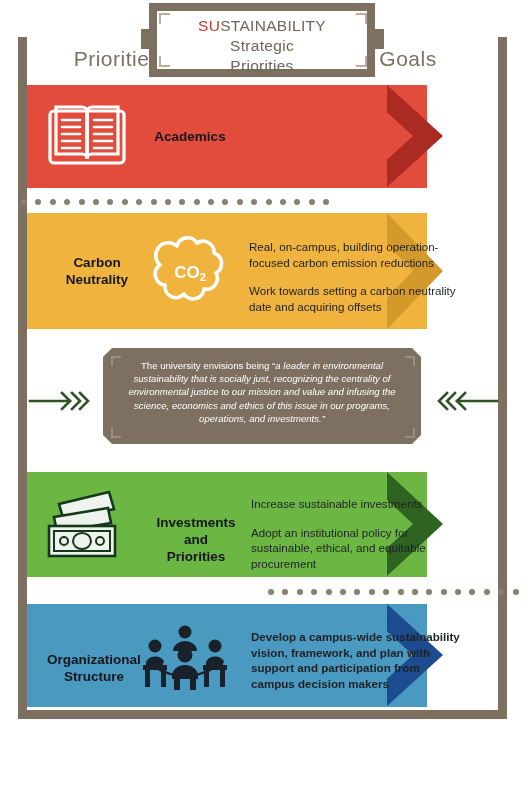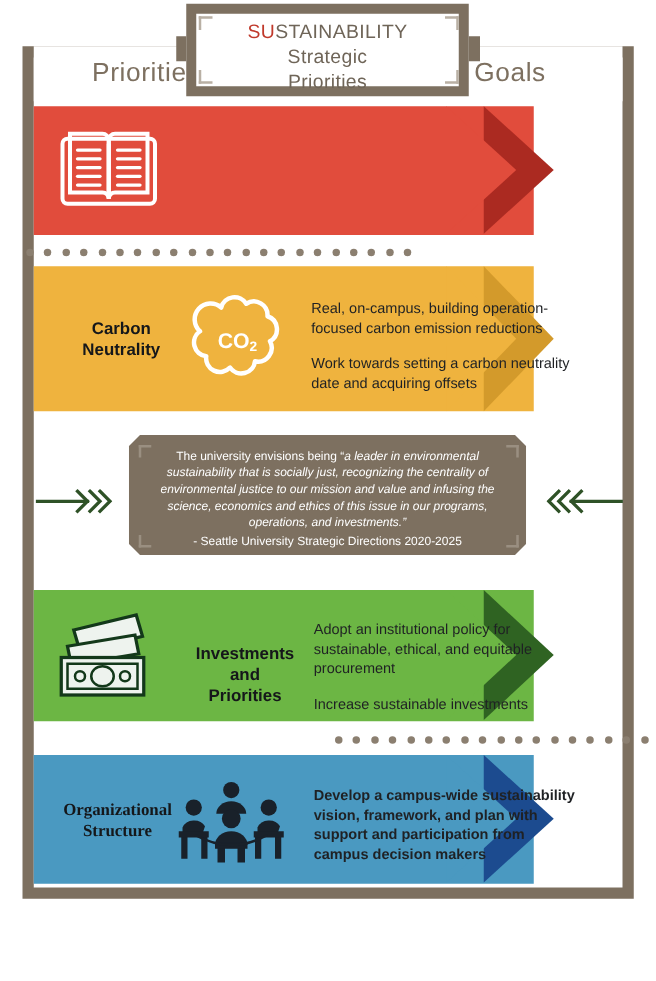--- a/index.html
+++ b/index.html
@@ -98,20 +98,21 @@
         <path d="M18 38 h18"></path>
           <path d="M18 45 h18"></path>
         <path d="M50 17 h18"></path>
           <path d="M50 24 h18"></path>
           <path d="M50 31 h18"></path>
         <path d="M50 38 h18"></path>
           <path d="M50 45 h18"></path>
       </g>
     </svg>
 
+    <div class="plabel" style="left:108px;top:43px;width:110px;">Academics</div>
 
   </div>
 </div>
 
 <div class="dots" style="left:21px;top:199px;">
   <i></i>
     <i></i>
     <i></i>
     <i></i>
     <i></i>
@@ -159,21 +160,20 @@
     <div class="goals" style="left:222px;top:26px;width:210px;">
       <p>Real, on-campus, building operation-focused carbon emission reductions</p>
       <p>Work towards setting a carbon neutrality date and acquiring offsets</p>
     </div>
   </div>
 </div>
 
 <div id="quote">
   <div class="qinner">
     <span>The university envisions being “</span><span class="qi">a leader in environmental sustainability that is socially just, recognizing the centrality of environmental justice to our mission and value and infusing the science, economics and ethics of this issue in our programs, operations, and investments.”</span>
-    <span class="qsrc">- Seattle University Strategic Directions 2020-2025</span>
   </div>
 </div>
 <div class="qcorner" style="left:111px;top:356px;border-left:2px solid #9a8f81;border-top:2px solid #9a8f81;"></div>
 <div class="qcorner" style="left:405px;top:356px;border-right:2px solid #9a8f81;border-top:2px solid #9a8f81;"></div>
 <div class="qcorner" style="left:111px;top:428px;border-left:2px solid #9a8f81;border-bottom:2px solid #9a8f81;"></div>
 <div class="qcorner" style="left:405px;top:428px;border-right:2px solid #9a8f81;border-bottom:2px solid #9a8f81;"></div>
 
 <svg class="garrow" id="garrow-l" viewBox="0 0 62 26">
   <g fill="none" stroke="#2f5227" stroke-width="2.6" stroke-linecap="square">
     <path d="M2 13 h40"></path>
@@ -216,22 +216,22 @@
       </g>
     </svg>
 
     <div class="plabel" style="left:105px;top:42px;width:128px;">
       <span>Investments</span><br>
       <span>and</span><br>
       <span>Priorities</span>
     </div>
 
     <div class="goals" style="left:224px;top:24px;width:195px;">
+      <p>Increase sustainable investments</p>
       <p>Adopt an institutional policy for sustainable, ethical, and equitable procurement</p>
-      <p>Increase sustainable investments</p>
     </div>
   </div>
 </div>
 
 <div class="dots" style="left:268px;top:589px;">
   <i></i>
     <i></i>
     <i></i>
     <i></i>
     <i></i>
@@ -253,21 +253,21 @@
 <div class="band" style="top:604px;">
   <div class="bandbox" style="height:103px;">
     <div class="bar" style="width:400px;background:#4a99c1;"></div>
     <div style="position:absolute;left:360px;top:0;width:0;height:0;
                 border-top:51.5px solid transparent;border-bottom:51.5px solid transparent;
                 border-left:56px solid #1c4b8f;"></div>
     <div style="position:absolute;left:330px;top:0;width:0;height:0;
                 border-top:51.5px solid transparent;border-bottom:51.5px solid transparent;
                 border-left:56px solid #4a99c1;"></div>
 
-    <div class="plabel" style="left:2px;top:35px;width:130px;font-family:Liberation Serif, serif;">
+    <div class="plabel" style="left:2px;top:47px;width:130px;">
       <span>Organizational</span><br>
       <span>Structure</span>
     </div>
 
     <svg class="icon" style="left:113px;top:20px;" width="90" height="68" viewBox="0 0 90 68">
       <g fill="#19212a">
 
         <circle cx="45" cy="8" r="6.5"></circle>
         <path d="M33 27 a12 10 0 0 1 24 0 z"></path>
 

